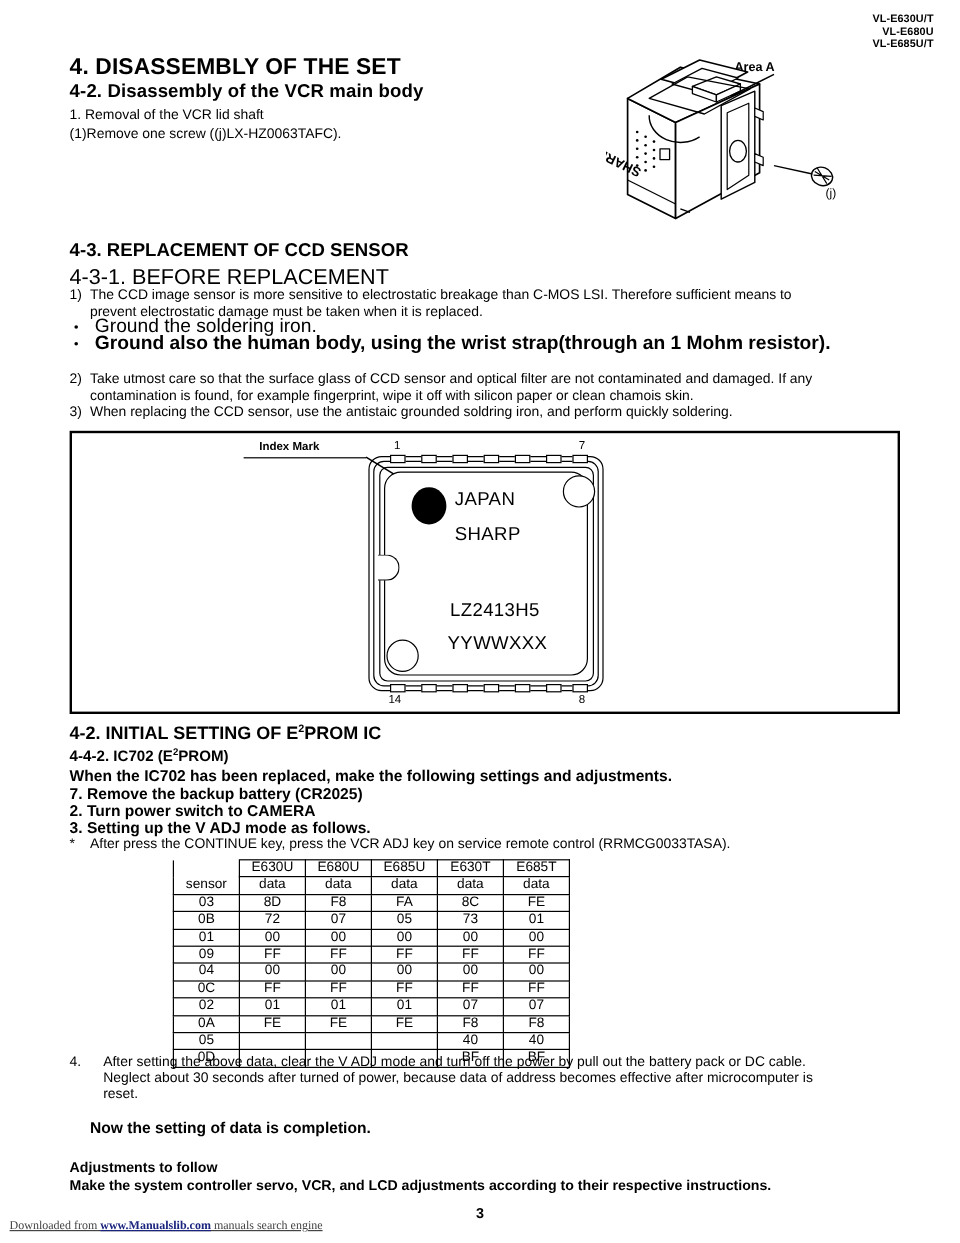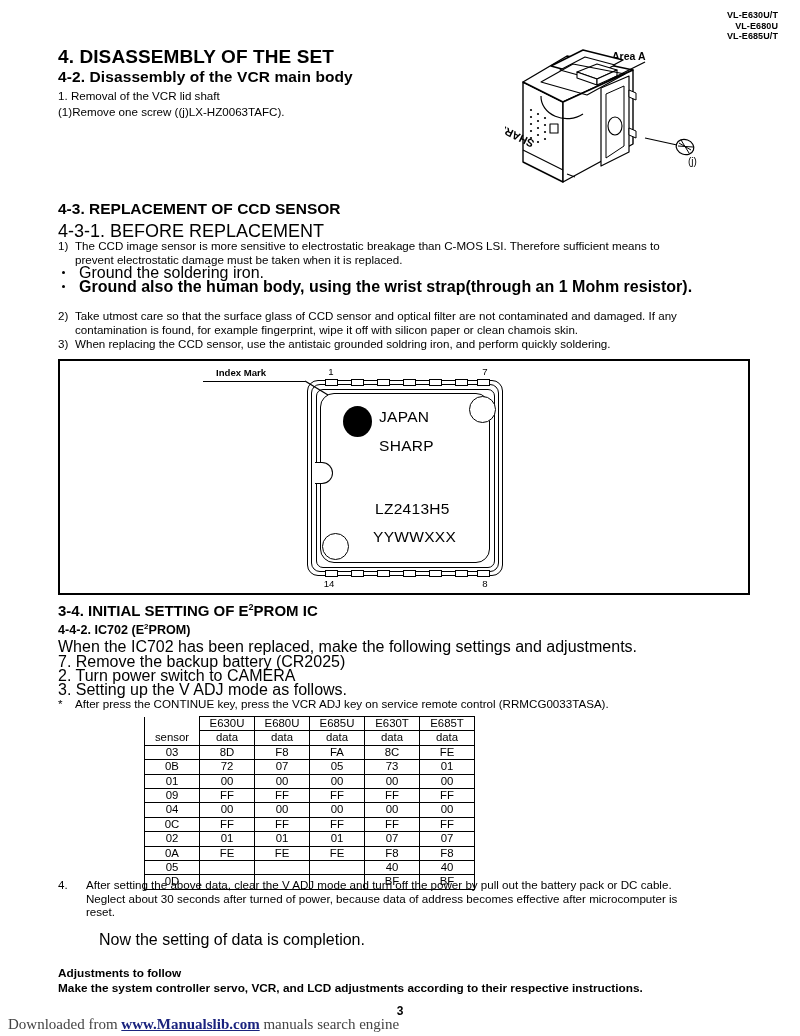--- a/index.html
+++ b/index.html
@@ -292,22 +292,23 @@
   .close-num .marker {
     position: absolute;
     left: 0; top: 0;
   }
   .close-num .txt {
     display: block;
     margin-left: 28px;
   }
   .plain {
     position: absolute;
-    font-size: 16px;
+    font-size: 13px;
     line-height: 13.6px;
+    font-weight: bold;
   }
   .bold-line {
     position: absolute;
     font-size: 11.8px;
     font-weight: bold;
     line-height: 14px;
   }
 
   
   .page-num {
@@ -317,22 +318,23 @@
     width: 800px;
     text-align: center;
     font-size: 12px;
     font-weight: bold;
   }
   .footer-credit {
     position: absolute;
     left: 8px;
     top: 1016px;
     font-family: "Liberation Serif", serif;
-    font-size: 15px;
+    font-size: 10px;
     color: #444;
+    text-decoration: underline;
   }
   .footer-credit .lnk {
     color: #1a237e;
     font-weight: bold;
     text-decoration: underline;
   }
 
   
   .cam-wrap {
     position: absolute;
@@ -509,21 +511,21 @@
     <div class="pin pin-bot" style="left:148px;"></div>
     <div class="pin pin-bot" style="left:170px;"></div>
 
     <div class="ic-text" style="left:72px; top:28px;">JAPAN</div>
     <div class="ic-text" style="left:72px; top:57px;">SHARP</div>
     <div class="ic-text" style="left:68px; top:120px;">LZ2413H5</div>
     <div class="ic-text" style="left:66px; top:148px;">YYWWXXX</div>
   </div>
 
   <div class="h-44">
-    <span>3-4. INITIAL SETTING OF E</span><sup style="font-size:9px;">2</sup><span>PROM IC</span>
+    <span>4-2. INITIAL SETTING OF E</span><sup style="font-size:9px;">2</sup><span>PROM IC</span>
   </div>
   <div class="h-442">
     <span>4-4-2. IC702 (E</span><sup style="font-size:8px;">2</sup><span>PROM)</span>
   </div>
 
   <div class="plain" style="left:58px; top:640px;">When the IC702 has been replaced, make the following settings and adjustments.</div>
   <div class="plain" style="left:58px; top:655px;">7. Remove the backup battery (CR2025)</div>
   <div class="plain" style="left:58px; top:669px;">2. Turn power switch to CAMERA</div>
   <div class="plain" style="left:58px; top:683px;">3. Setting up the V ADJ mode as follows.</div>
   <div class="num-item" style="left:58px; top:697px; width:700px;">
@@ -631,21 +633,21 @@
       </tbody>
   </table>
 
   <div class="close-num" style="top:878px; width:700px;">
     <span class="marker">4.</span>
     <span class="txt">After setting the above data, clear the V ADJ mode and turn off the power by pull out the battery pack or DC cable.</span>
     <span class="txt">Neglect about 30 seconds after turned of power, because data of address becomes effective after microcomputer is</span>
     <span class="txt">reset.</span>
   </div>
 
-  <div class="plain" style="left:75px; top:933px;margin-left:24px;">Now the setting of data is completion.</div>
+  <div class="plain" style="left:75px; top:933px;">Now the setting of data is completion.</div>
 
   <div class="bold-line" style="left:58px; top:966px;">Adjustments to follow</div>
   <div class="bold-line" style="left:58px; top:981px;">Make the system controller servo, VCR, and LCD adjustments according to their respective instructions.</div>
 
   <div class="page-num">3</div>
   <div class="footer-credit">
     <span>Downloaded from </span><span class="lnk">www.Manualslib.com</span><span> manuals search engine</span>
   </div>
 
 </div>

